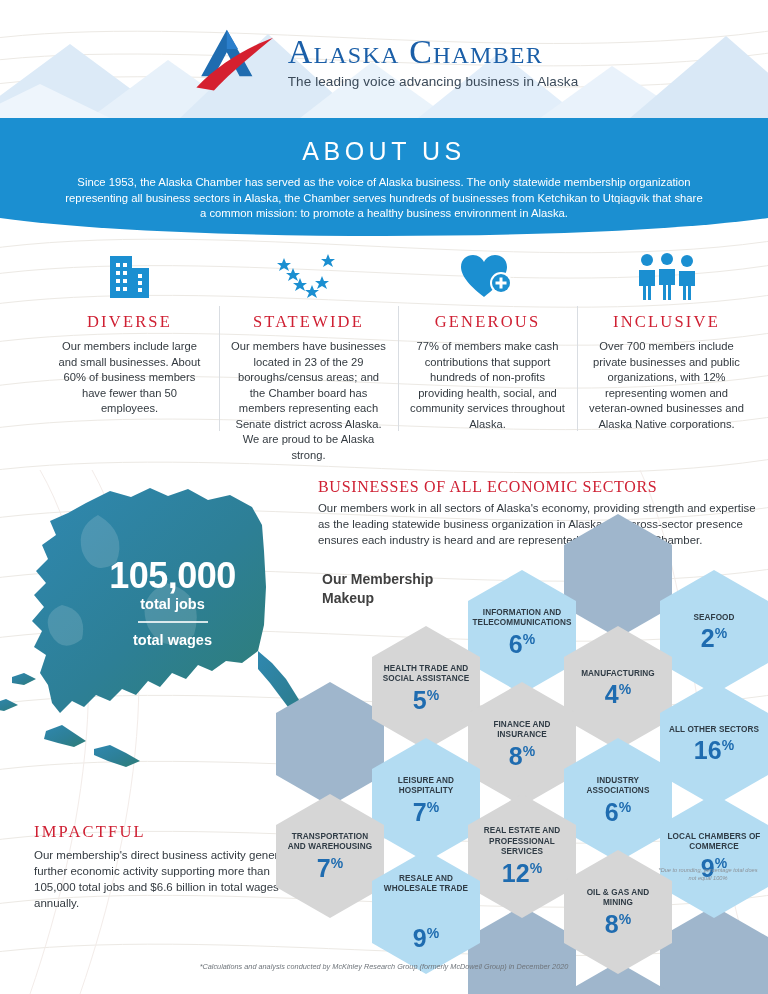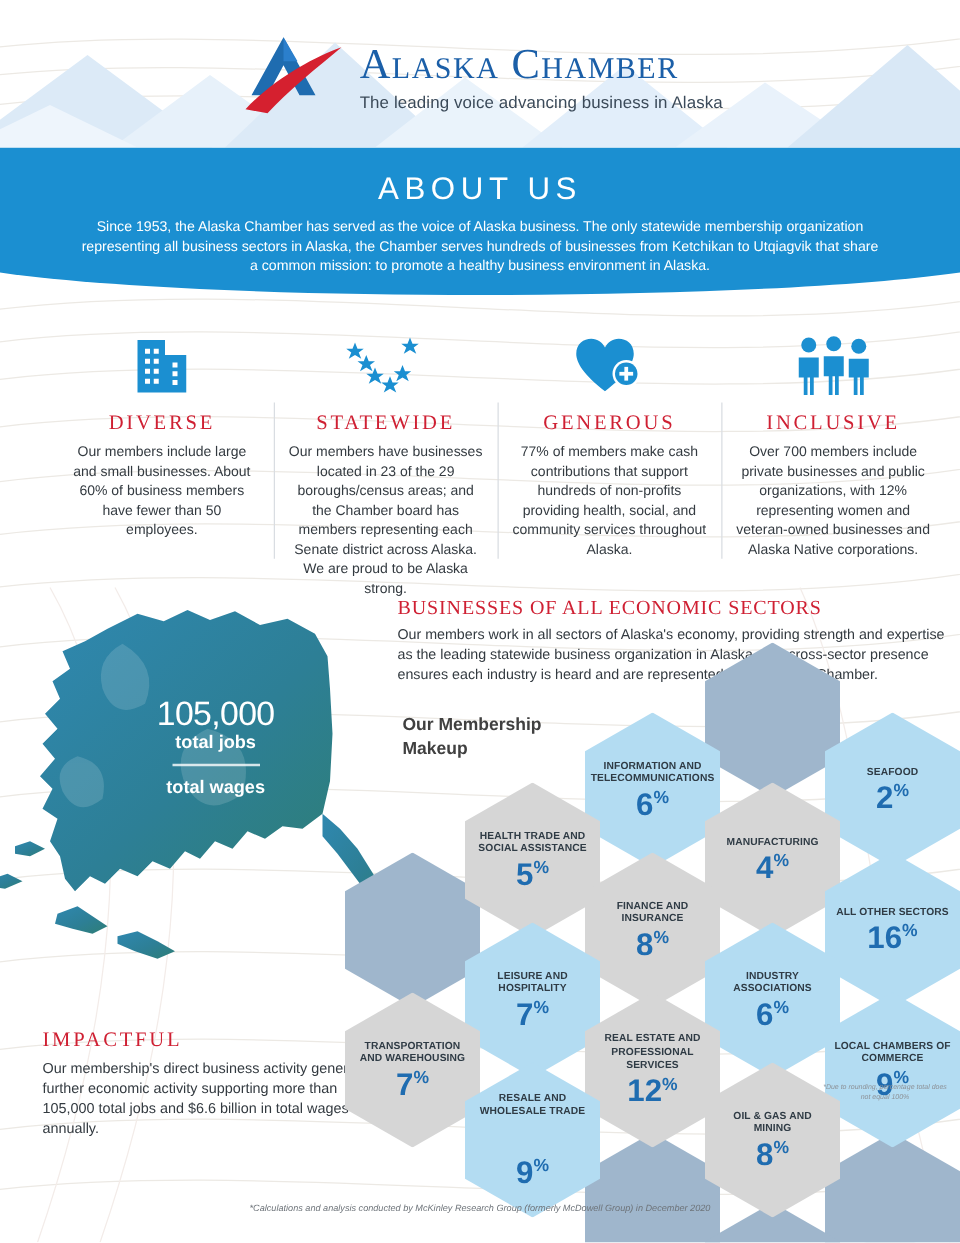--- a/index.html
+++ b/index.html
@@ -66,21 +66,21 @@
     font-size: 25px; letter-spacing: 4.5px;
     margin-top: 19px; font-weight: 400;
   }
   .about-body {
     font-size: 11.3px; line-height: 15.5px;
     margin: 9px auto 0; width: 640px;
   }
 
   
   .values {
-    position: absolute; top: 260px; left: 0;
+    position: absolute; top: 244px; left: 0;
     width: 756px; height: 200px;
     display: flex; z-index: 3; padding-left: 40px;
   }
   .val-col {
     flex: 1 1 0;
     padding: 0 12px;
     text-align: center;
     position: relative;
   }
   .val-col + .val-col::before {
@@ -103,21 +103,21 @@
   .map-panel {
     position: absolute; left: -10px; top: 455px;
     width: 340px; height: 330px; z-index: 2;
   }
   .map-stats {
     position: absolute; left: 95px; top: 102px;
     width: 175px; text-align: center; color: #fff;
     z-index: 4;
   }
   .stat-big {
-    font-size: 27px; font-weight: normal; letter-spacing: -0.5px;
+    font-size: 36px; font-weight: bold; letter-spacing: -0.5px;
     line-height: 1.05;
   }
   .stat-sub { font-size: 14.5px; font-weight: bold; margin-top: 1px; }
   .stat-rule {
     width: 70px; height: 2px; background: rgba(255,255,255,.8);
     margin: 9px auto 9px;
   }
 
   
   .impactful {

